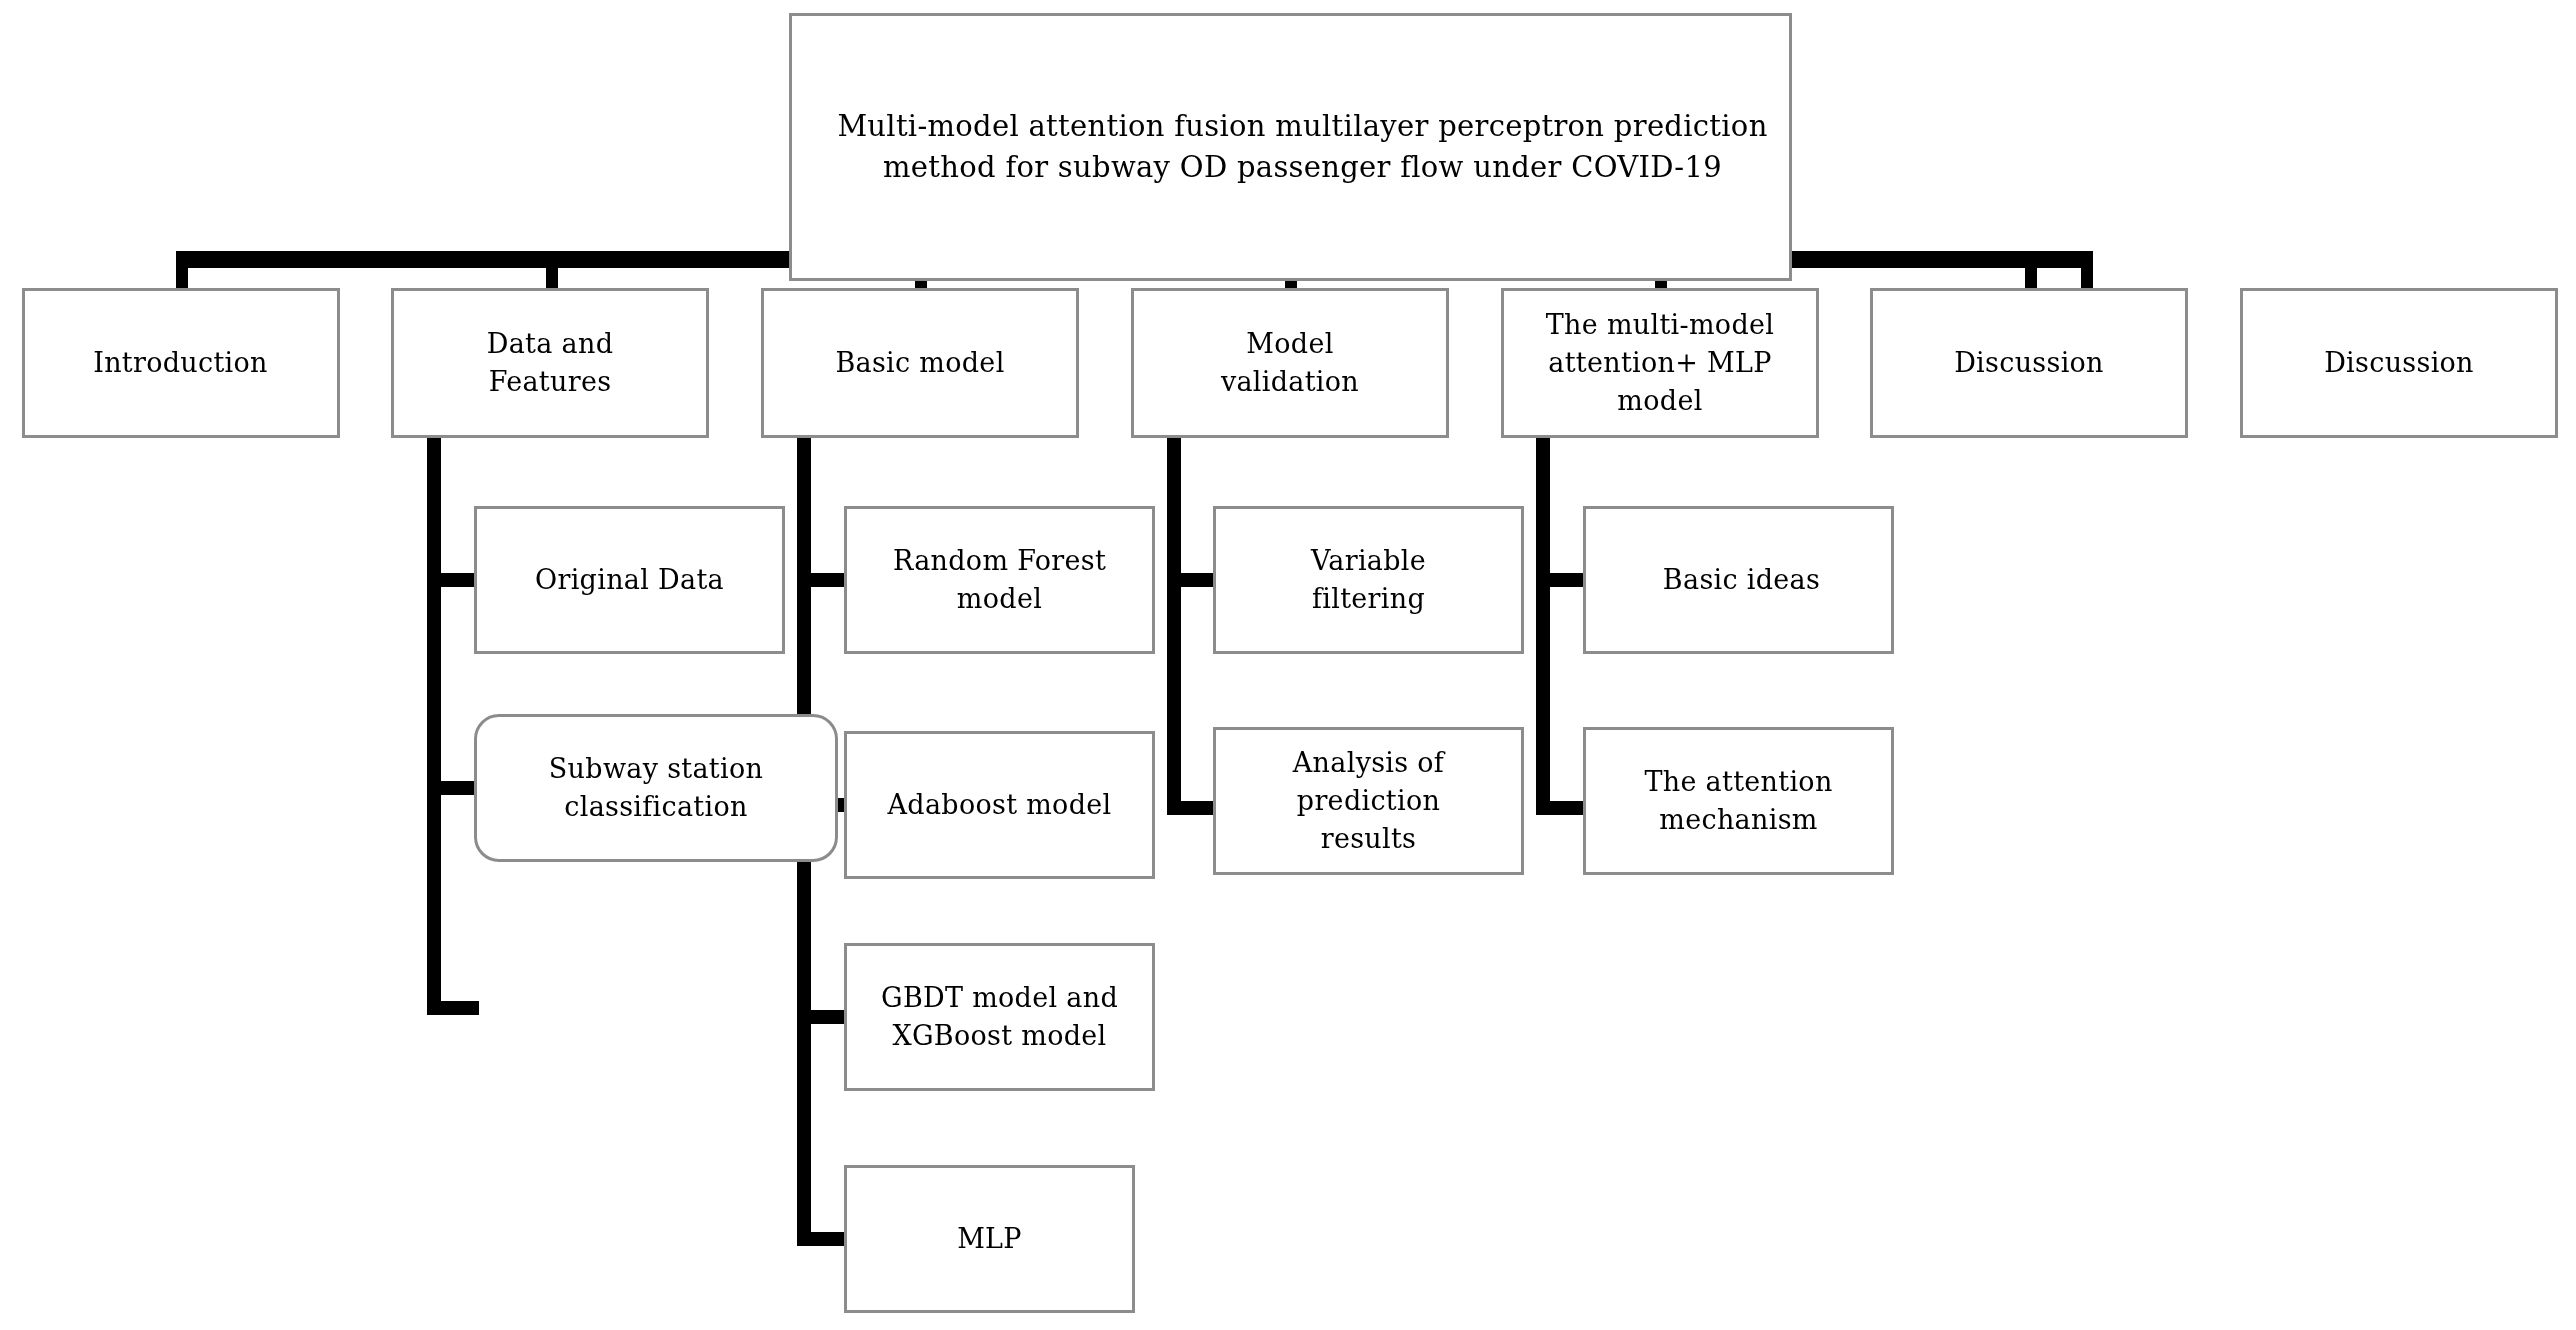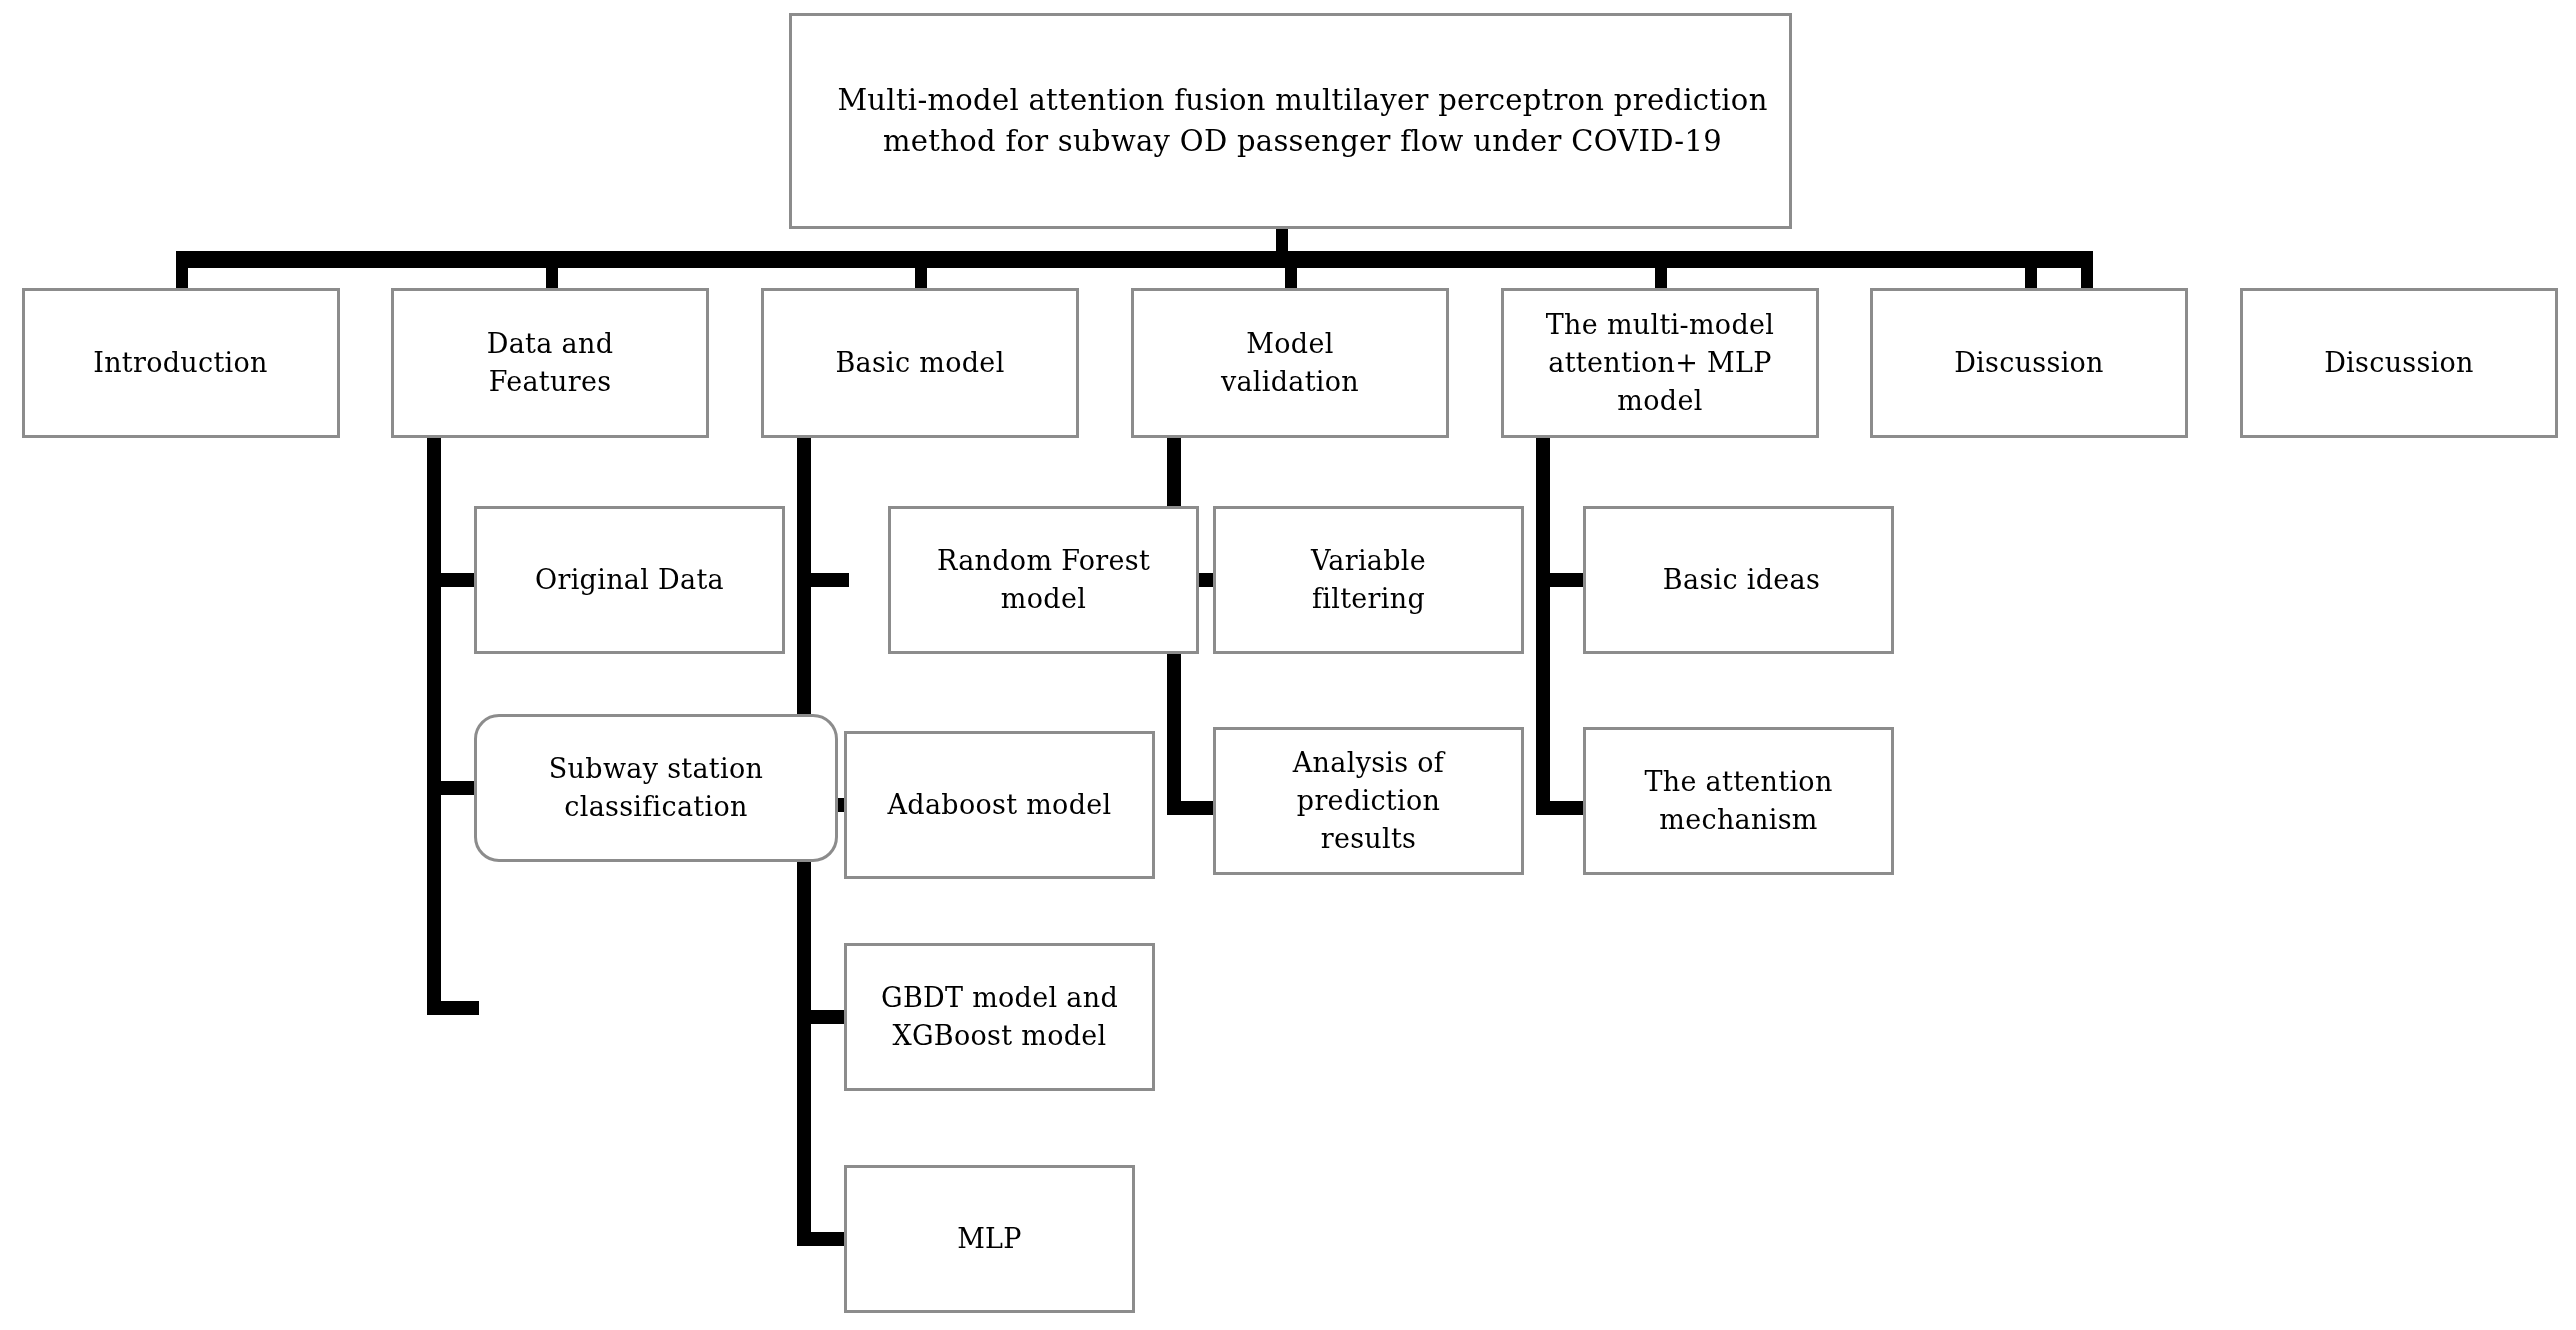--- a/index.html
+++ b/index.html
@@ -72,21 +72,21 @@
   <div class="conn" style="left:797px; top:1232px; width:52px; height:14.3px;"></div>
 
   <div class="conn" style="left:1167px; top:437px; width:14.3px; height:378px;"></div>
   <div class="conn" style="left:1167px; top:573px; width:52px; height:14.3px;"></div>
   <div class="conn" style="left:1167px; top:801px; width:52px; height:14.3px;"></div>
 
   <div class="conn" style="left:1536px; top:437px; width:14.3px; height:378px;"></div>
   <div class="conn" style="left:1536px; top:573px; width:52px; height:14.3px;"></div>
   <div class="conn" style="left:1536px; top:801px; width:52px; height:14.3px;"></div>
 
-  <div class="node root" style="left:789px; top:13px; width:1003px; height:216px;padding-left:24px;">Multi-model attention fusion multilayer perceptron prediction method for subway OD passenger flow under COVID-19</div>
+  <div class="node root" style="left:789px; top:13px; width:1003px; height:268px;padding-left:24px;">Multi-model attention fusion multilayer perceptron prediction method for subway OD passenger flow under COVID-19</div>
 
   <div class="node level2" style="left:21.5px; top:288px; width:318px; height:150px;">Introduction</div>
 
   <div class="node level2" style="left:761px; top:288px; width:318px; height:150px;">Basic model</div>
 
   <div class="node level2" style="left:391px; top:288px; width:318px; height:150px;">Data and
 Features</div>
 
   <div class="node level2" style="left:1131px; top:288px; width:318px; height:150px;">Model
 validation</div>
@@ -98,21 +98,21 @@
   <div class="node level2" style="left:1870px; top:288px; width:318px; height:150px;">Discussion</div>
 
   <div class="node level2" style="left:2240px; top:288px; width:318px; height:150px;">Discussion</div>
 
   <div class="node level3" style="left:474px; top:506px; width:311px; height:148px;">Original Data</div>
 
   <div class="node level3" style="left:474px; top:714px; width:364px; height:148px;border-radius:25px;">Subway station
 classification</div>
 
 
-  <div class="node level3" style="left:844px; top:506px; width:311px; height:148px;margin-left:44px;">Random Forest
+  <div class="node level3" style="left:844px; top:506px; width:311px; height:148px;">Random Forest
 model</div>
 
   <div class="node level3" style="left:844px; top:731px; width:311px; height:148px;">Adaboost model</div>
 
   <div class="node level3" style="left:844px; top:943px; width:311px; height:148px;">GBDT model and
 XGBoost model</div>
 
   <div class="node level3" style="left:844px; top:1165px; width:291px; height:148px;">MLP</div>
 
   <div class="node level3" style="left:1213px; top:506px; width:311px; height:148px;">Variable

